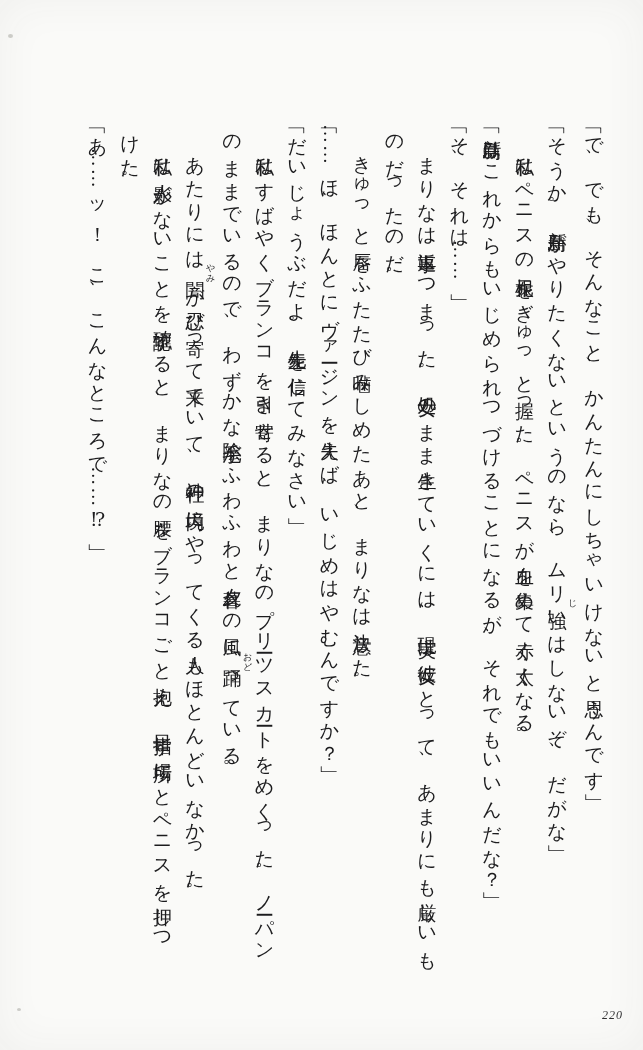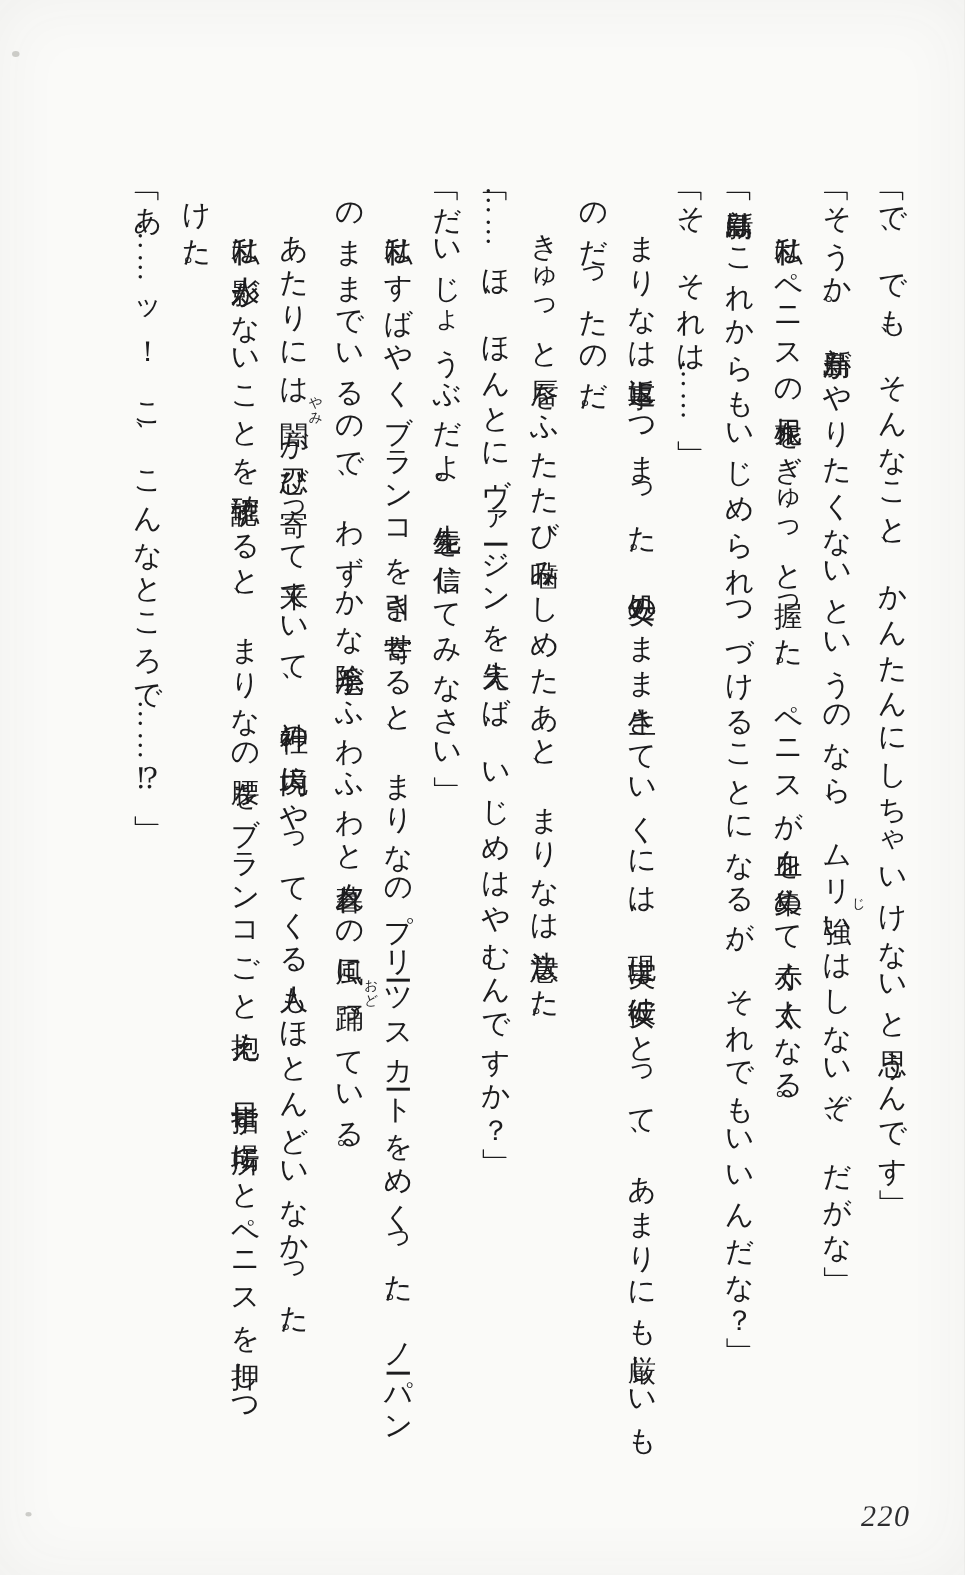--- a/index.html
+++ b/index.html
@@ -44,24 +44,24 @@
   }
   ruby { ruby-position: over; }
   rt {
     font-size: 9px;
     letter-spacing: 0;
     line-height: 1;
     color: #2a2a2c;
   }
   .page-number {
     position: absolute;
-    right: 36px;
+    right: 20px;
     bottom: 27px;
     font-style: italic;
-    font-size: 20px;
+    font-size: 12px;
     letter-spacing: 1px;
     color: #2e2e30;
     margin-left: 31px;
   }
   .scan-speck {
     position: absolute;
     border-radius: 50%;
     background: rgba(150,150,145,0.45);
   }
   .speck-a { left: 8px;  top: 34px;   width: 5px; height: 4px; }

